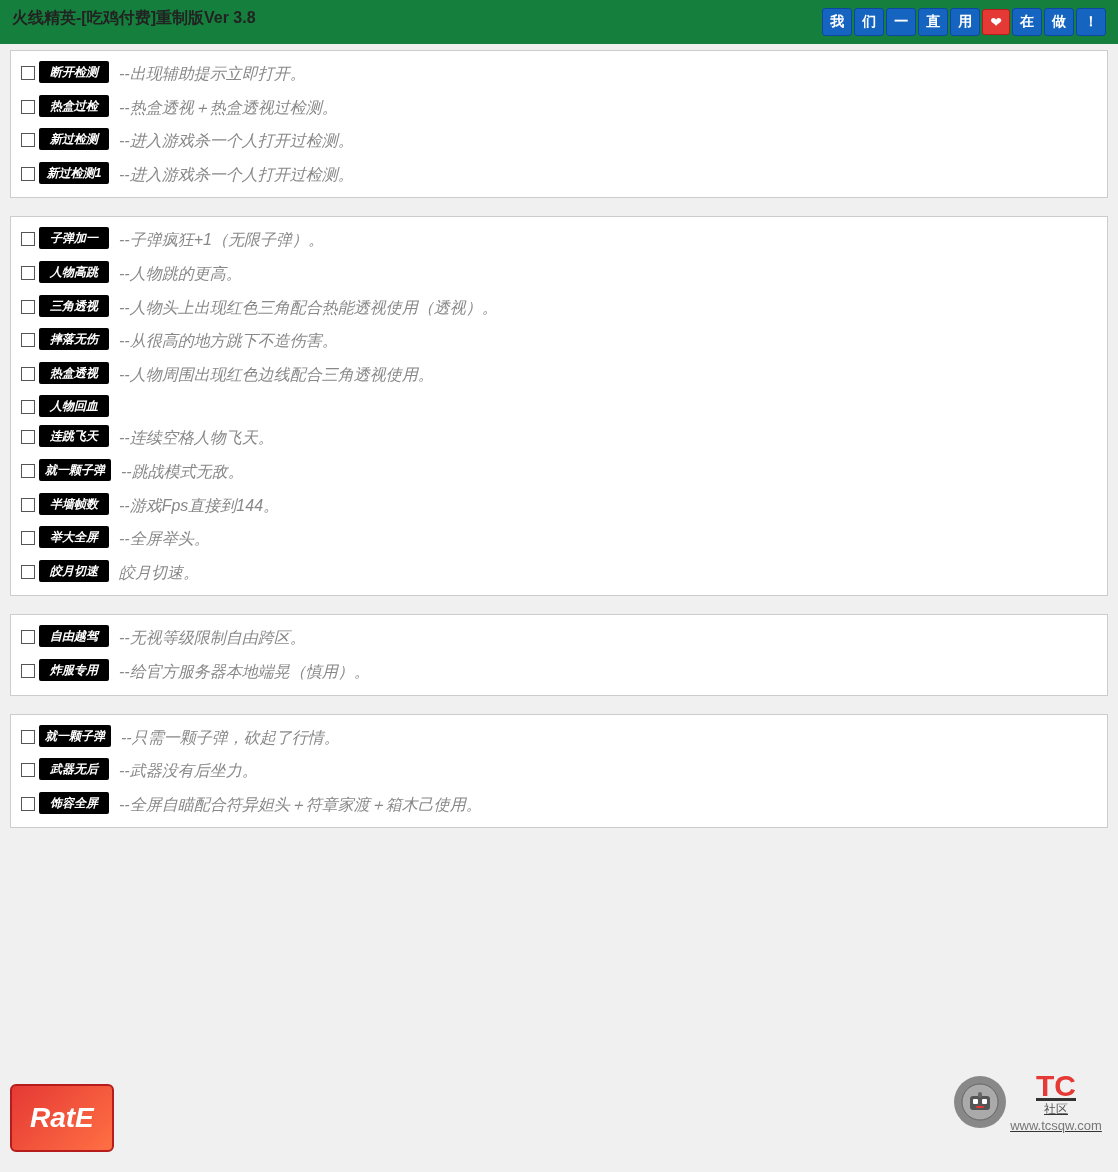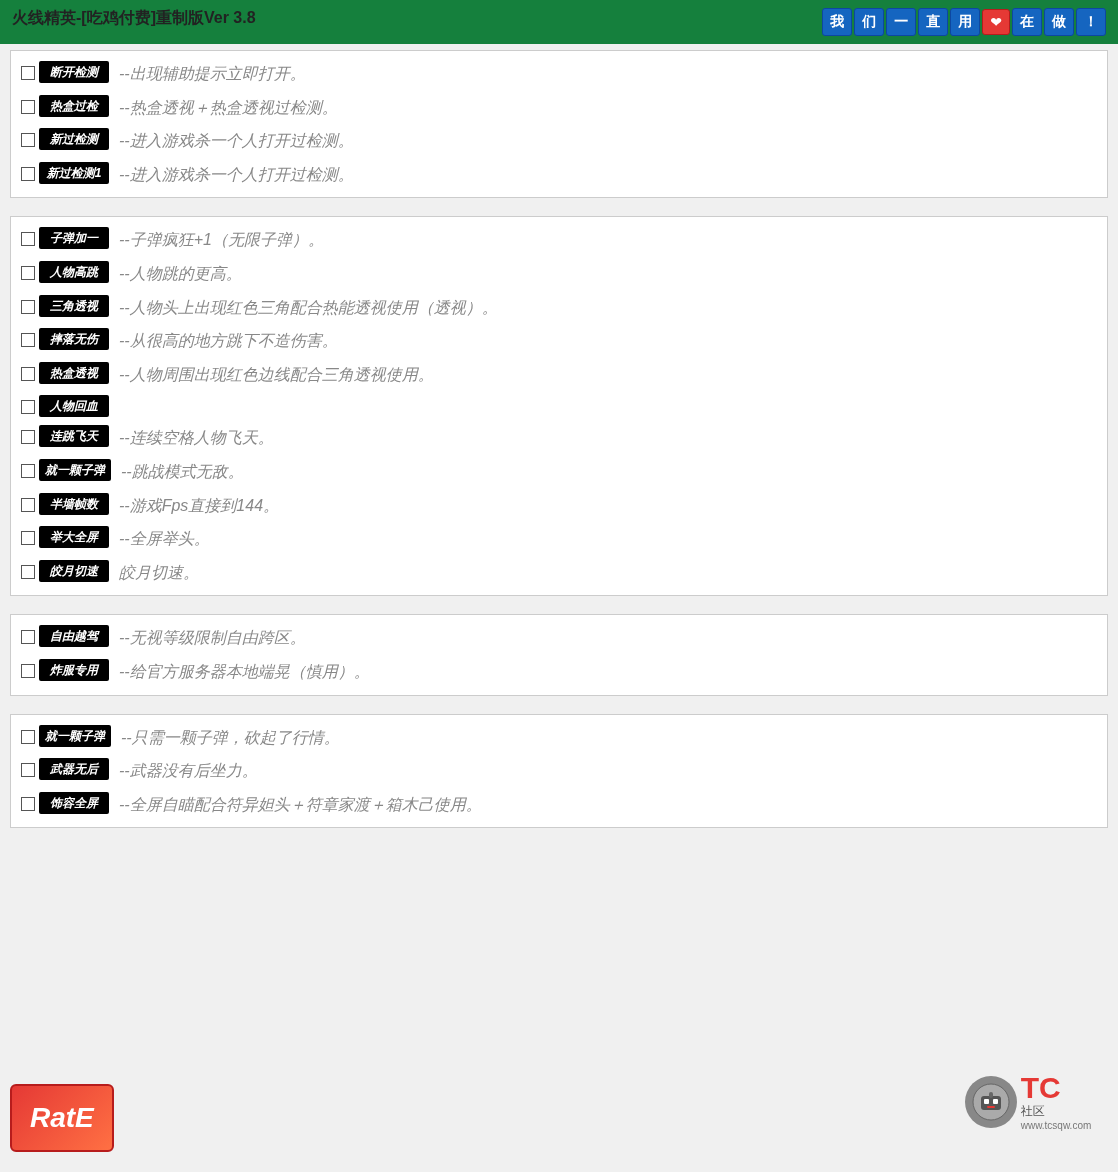--- a/index.html
+++ b/index.html
@@ -301,35 +301,35 @@
         <div class="cb"></div>
         <div class="label-btn">饰容全屏</div>
       </div>
       <span class="feature-desc">--全屏自瞄配合符异妲头＋符章家渡＋箱木己使用。</span>
     </div>
   </div>
 
 </div>
 
 <div class="bottom-logo">
-  <div style="">
+  <div style="text-align:center;text-decoration:underline;">
     <div style="display:flex;align-items:center;gap:4px;">
 
       <div style="width:52px;height:52px;background:#888;border-radius:50%;display:flex;align-items:center;justify-content:center;overflow:hidden;">
         <svg width="40" height="40" viewBox="0 0 40 40">
           <circle cx="20" cy="20" r="18" fill="#aaa" stroke="#666" stroke-width="1"></circle>
           <rect x="10" y="14" width="20" height="14" rx="3" fill="#555"></rect>
           <rect x="13" y="17" width="5" height="5" rx="1" fill="#fff"></rect>
           <rect x="22" y="17" width="5" height="5" rx="1" fill="#fff"></rect>
           <rect x="16" y="24" width="8" height="2" rx="1" fill="#e53935"></rect>
           <rect x="18" y="10" width="4" height="6" rx="2" fill="#666"></rect>
         </svg>
       </div>
       <div>
         <div style="font-size:30px;font-weight:900;color:#e53935;line-height:1;">TC</div>
         <div style="font-size:12px;color:#555;">社区</div>
-        <div style="font-size:10px;color:#777;">www.tcsqw.com</div>
+        <div style="font-size:13px;color:#777;">www.tcsqw.com</div>
       </div>
     </div>
   </div>
 </div>
 
 <div class="rate-badge">RatE</div>
 
 </body></html>

